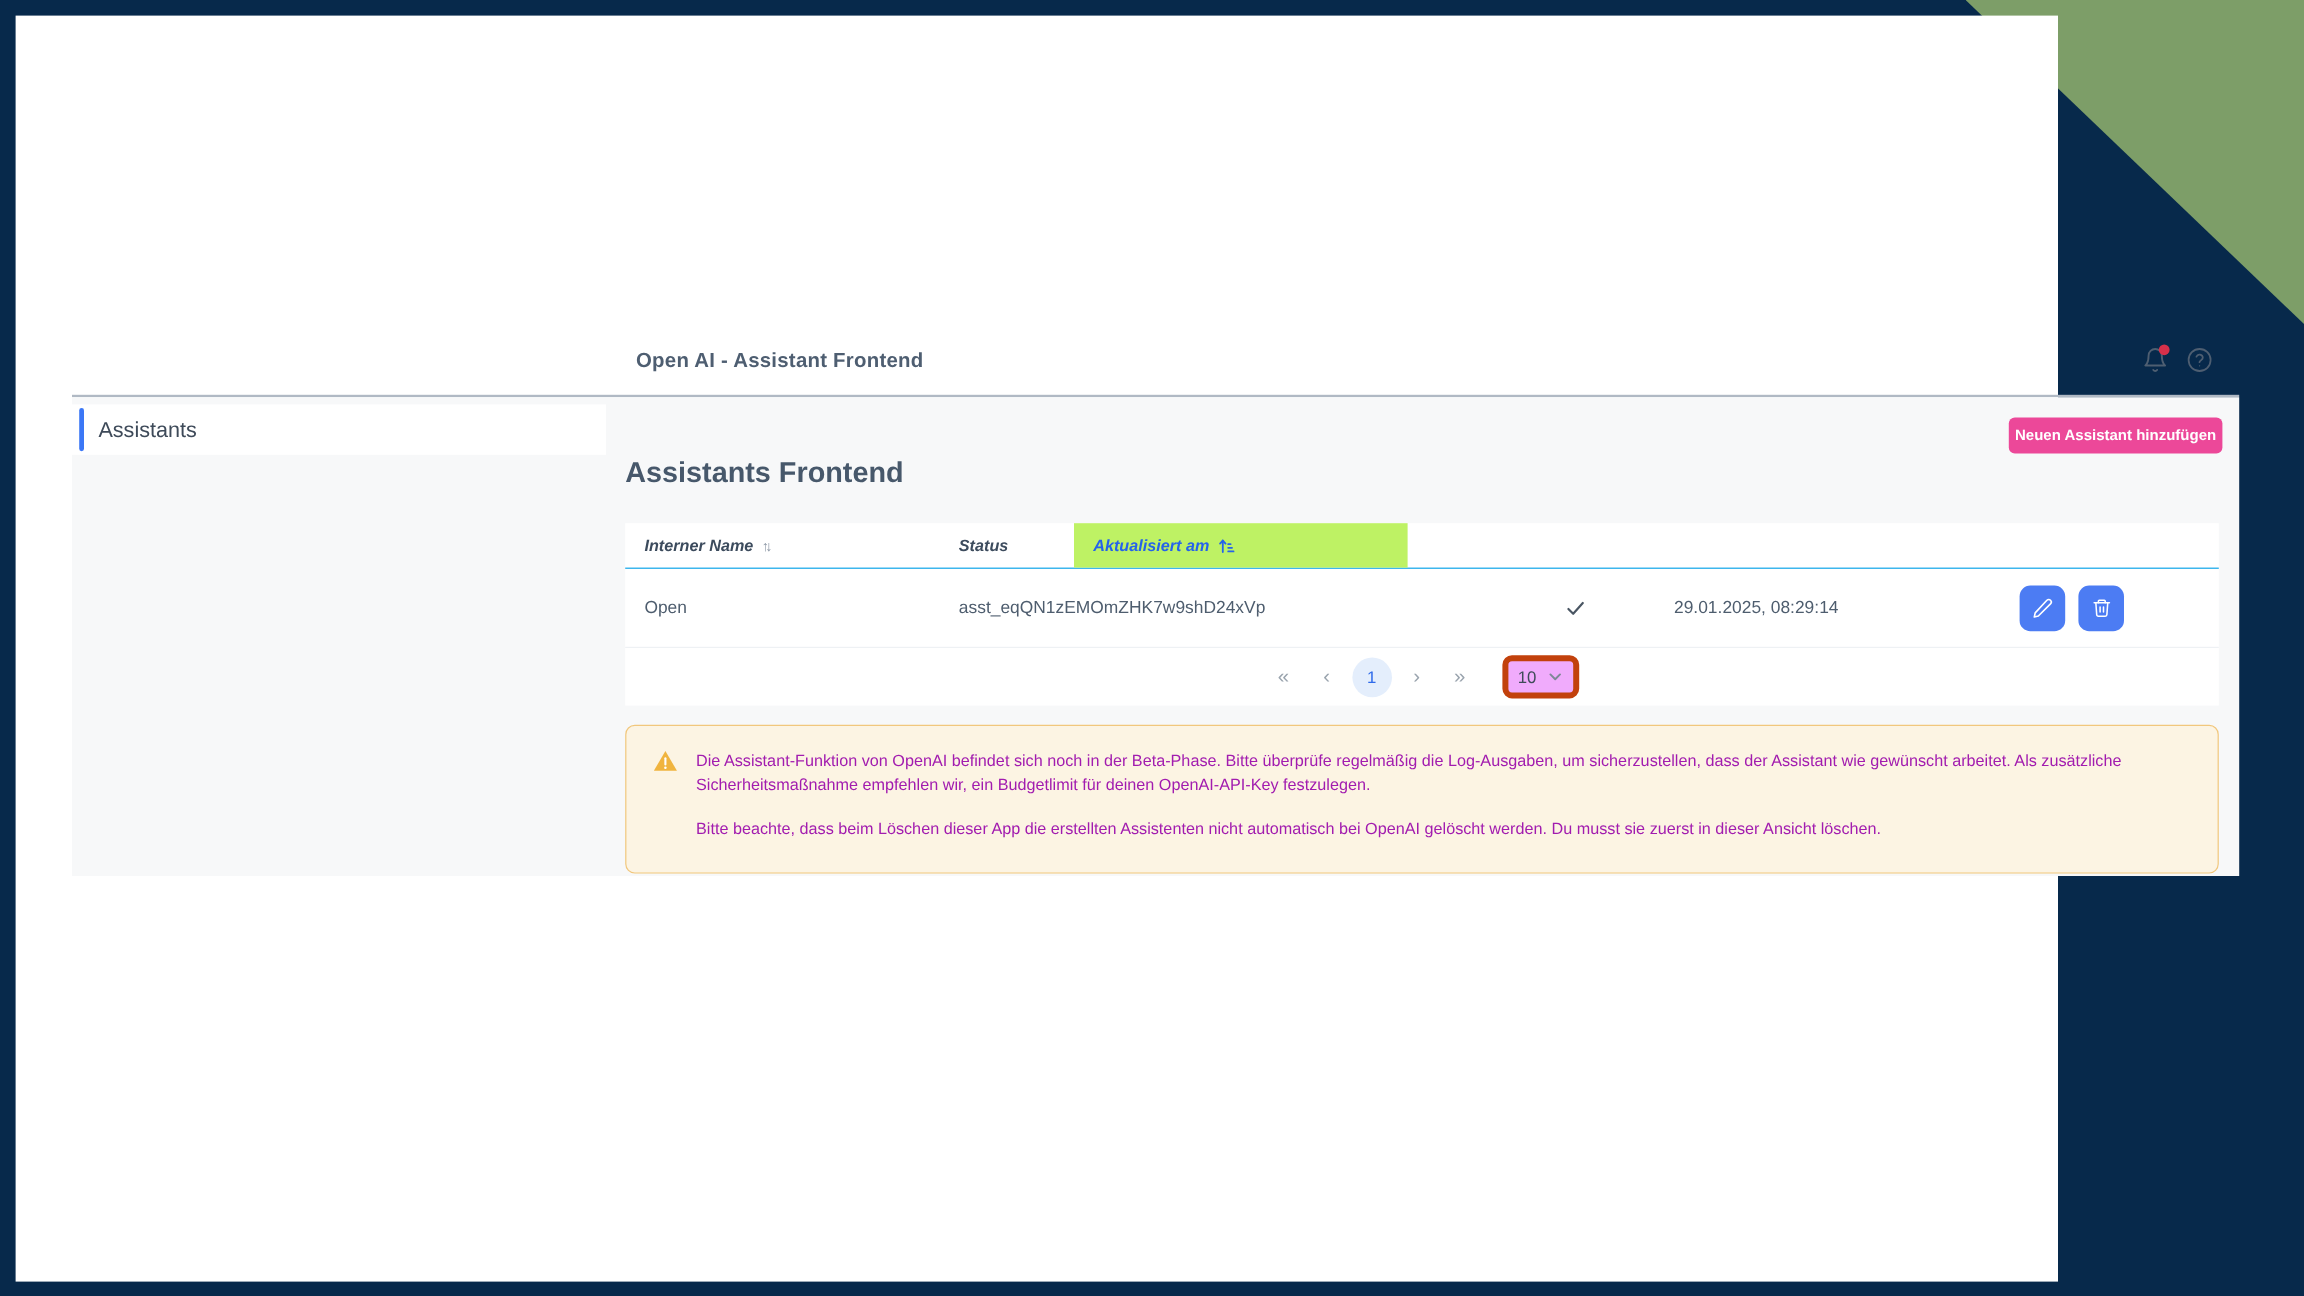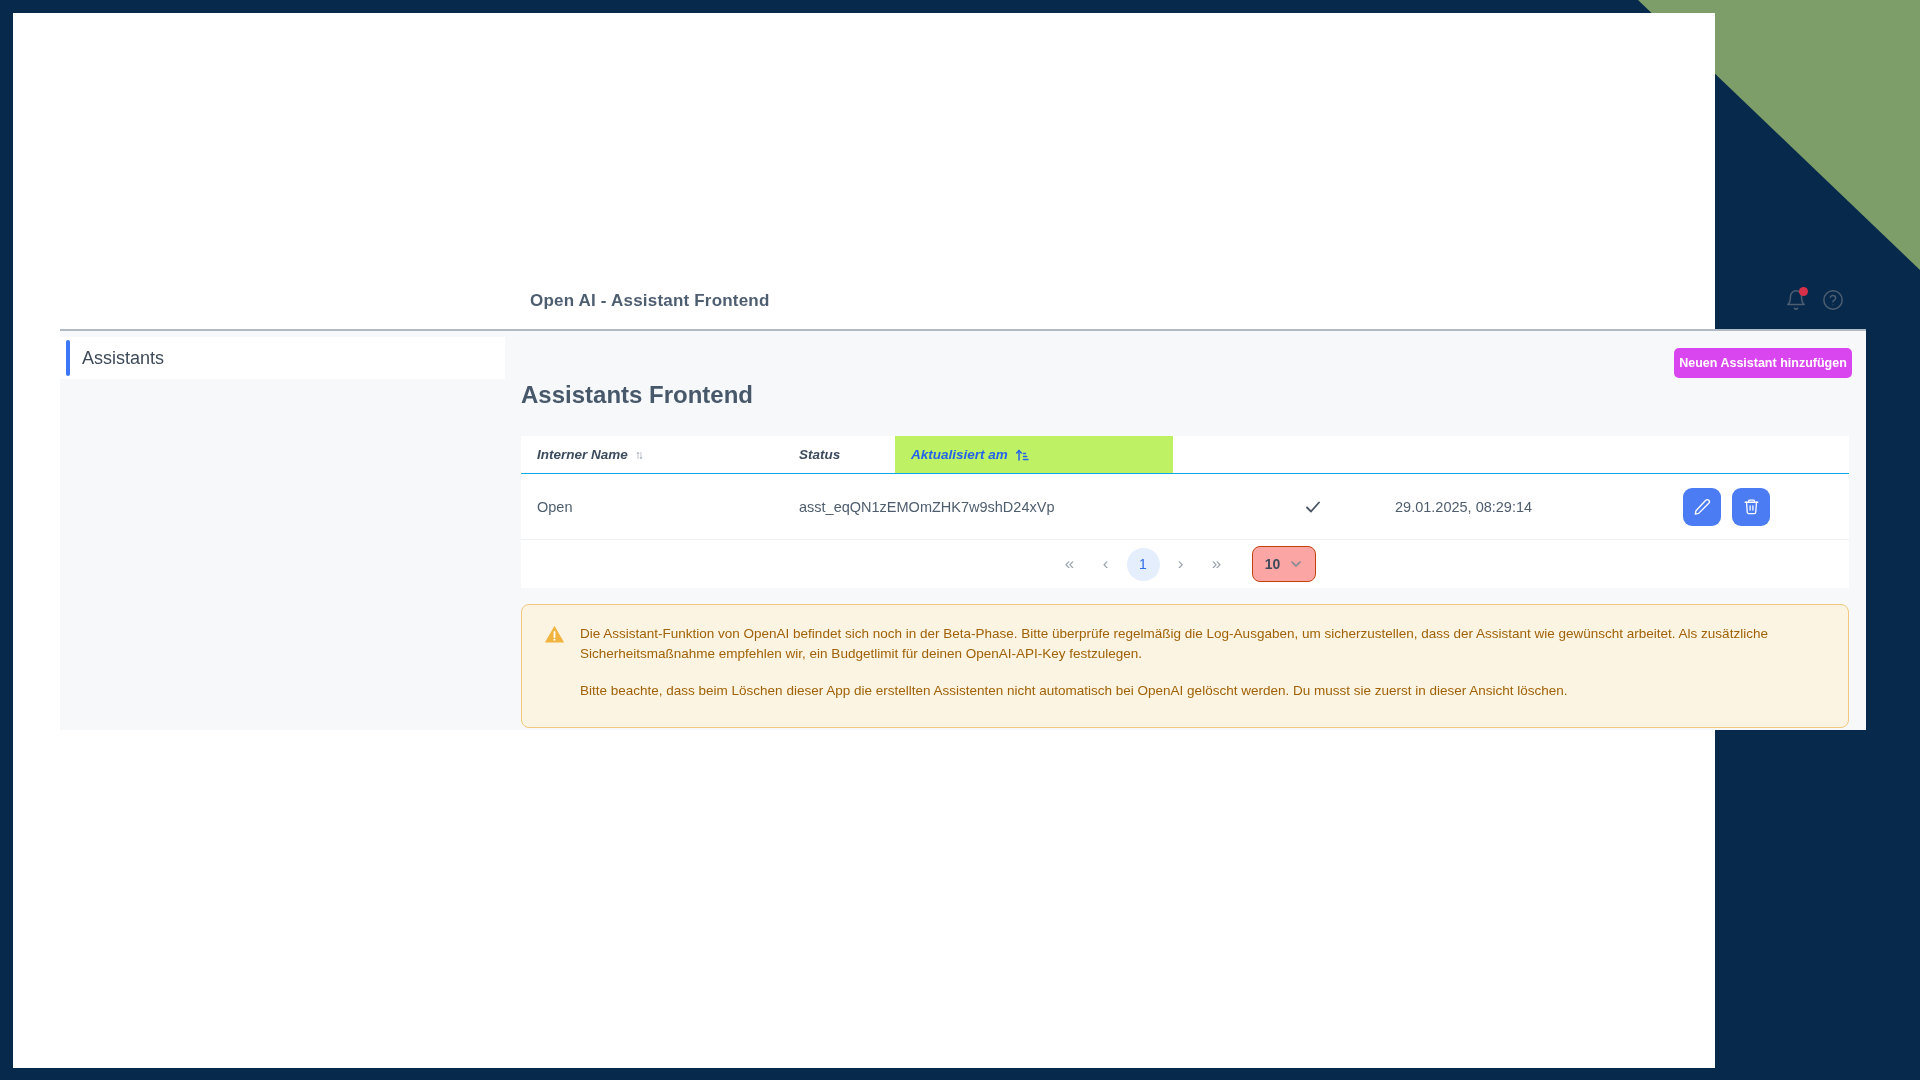--- a/index.html
+++ b/index.html
@@ -53,21 +53,21 @@
   }
   .side-item .bar {
     position:absolute; left:6px; top:3px; width:4px; height:36px;
     background:#3b77f6; border-radius:2px;
   }
   .side-item .lbl { margin-left:22px; font-size:18px; color:#3e4a59; }
   
   .add-btn {
     position:absolute; left:1614px; top:17px;
     width:178px; height:30px;
-    background:#d946ef; color:#ffffff; border:none; border-radius:5px;
+    background:#ec4899; color:#ffffff; border:none; border-radius:5px;
     font-size:12.5px; font-weight:700; font-family:"Liberation Sans",sans-serif;
     cursor:pointer;
   }
   .page-title {
     position:absolute; left:461px; top:50px;
     font-size:24px; font-weight:700; color:#47586b;
   }
   
   .table-card {
     position:absolute; left:461px; top:105px;
@@ -104,32 +104,32 @@
     font-size:17px; color:#9aa4ae; cursor:pointer; background:none; border:none;
     font-family:"Liberation Sans",sans-serif;
   }
   .pg-current {
     width:33px; height:33px; border-radius:50%;
     background:#e4eefc; color:#2f6bea; font-size:14px;
     display:flex; align-items:center; justify-content:center; cursor:pointer;
   }
   .pg-size {
     margin-left:14px; width:64px; height:36px;
-    border:1px solid #c2410c; border-radius:8px; background:#fca5a5;
+    border:5px solid #c2410c; border-radius:8px; background:#f0abfc;
     display:flex; align-items:center; justify-content:center; gap:10px;
-    font-size:14px; color:#3f4b59; cursor:pointer;font-weight:bold;
+    font-size:14px; color:#3f4b59; cursor:pointer;
   }
   
   .warning {
     position:absolute; left:461px; top:273px;
     width:1328px; height:124px;
     background:#fcf4e3; border:1px solid #f1c77d; border-radius:8px;
     display:flex; padding:19px 24px 0 22px; gap:15px;
   }
-  .warning .texts { font-size:13.5px; color:#a16207; line-height:20px; }
+  .warning .texts { font-size:13.5px; color:#a21caf; line-height:20px; }
   .warning .texts p + p { margin-top:17px; }
   svg { display:block; }
 </style>
 </head>
 <body>
 
 <div class="green-corner"></div>
 
 <div class="page">
 

